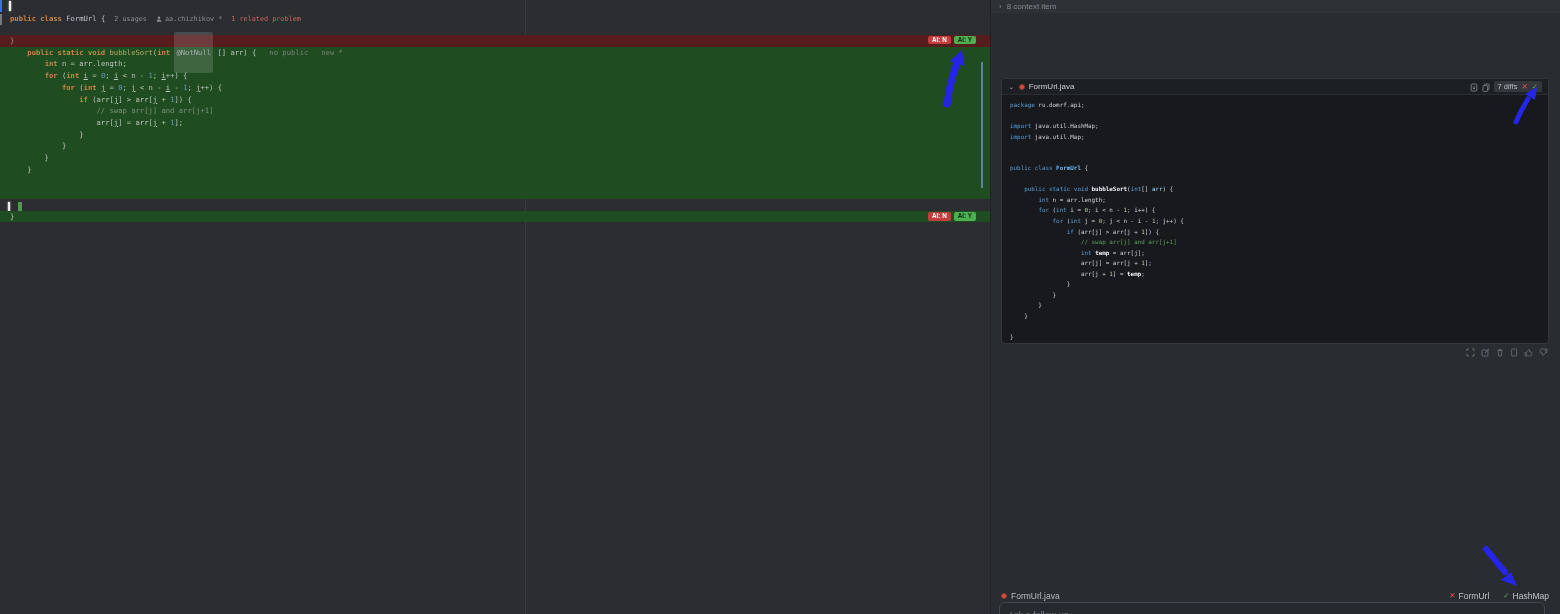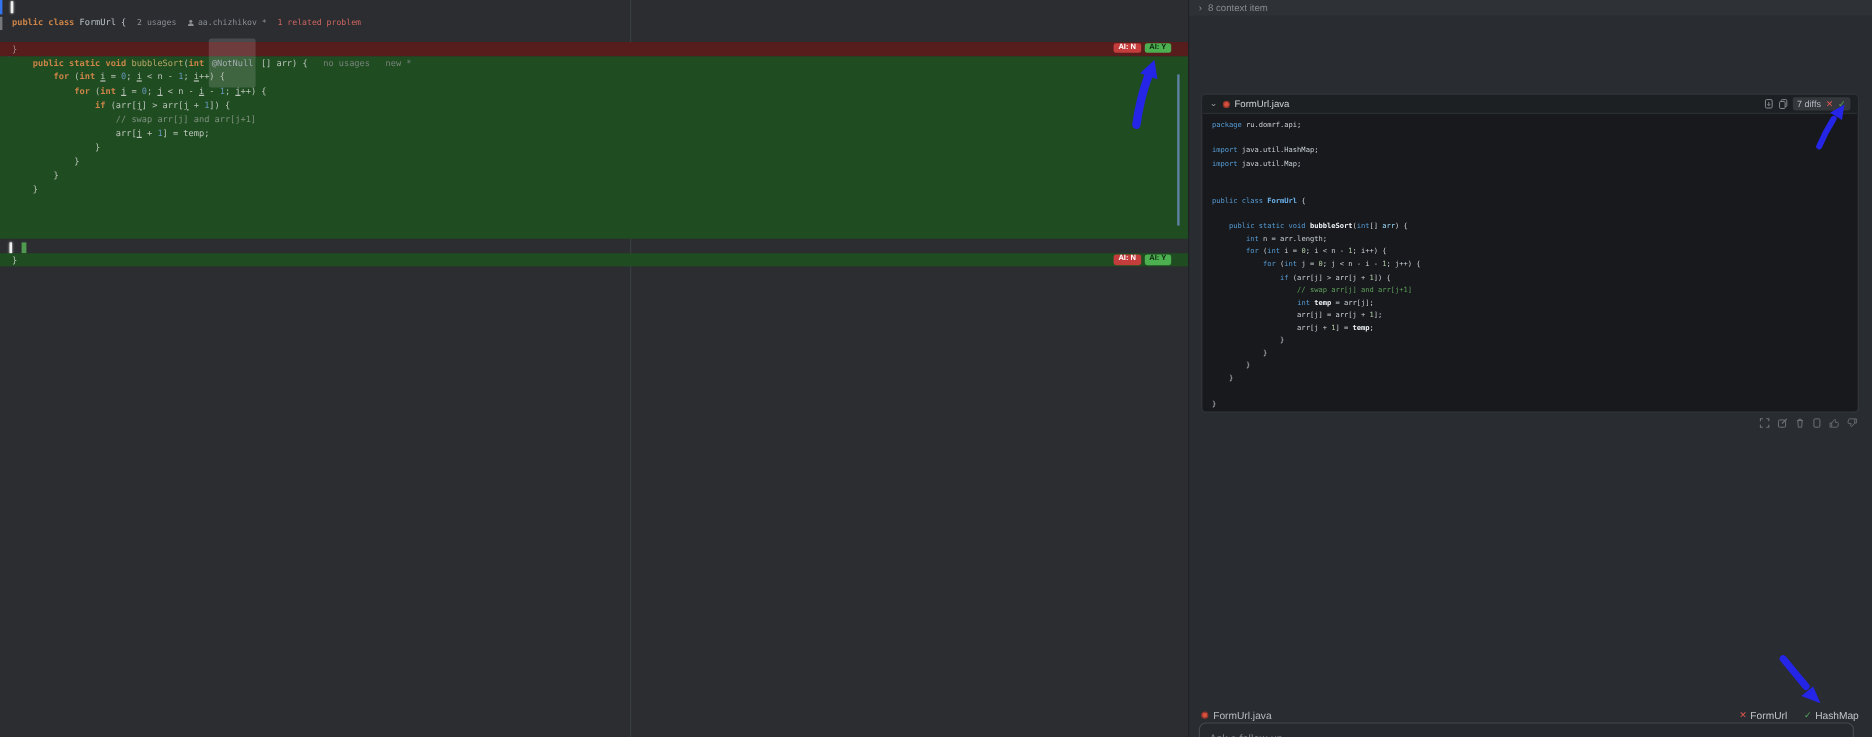--- a/index.html
+++ b/index.html
@@ -123,26 +123,27 @@
   <div class="eline" style="top:0"><span class="caret" style="left:9px;top:1px"></span></div>
 
   <div class="eline class-line" style="top:13px"><span class="tok-k">public class </span><span style="color:#bcc3cb">FormUrl</span><span style="color:#bcc3cb"> {</span><span class="inlay">2 usages</span><span class="person-icon"><svg width="6" height="6" viewBox="0 0 8 8">
           <circle cx="4" cy="2.4" r="1.7" fill="#8a8f94"></circle>
           <path d="M0.8 7.6 a3.2 3 0 0 1 6.4 0 z" fill="#8a8f94"></path>
         </svg></span><span class="inlay" style="margin-left:3px">aa.chizhikov *</span><span class="inlay-problem">1 related problem</span></div>
 
   <div class="eline eline-red" style="top:35.1px"><span>}</span></div>
 
   <div class="added-block" id="editor-added">
-      <div class="eline"><span class="tok-k">    public static void </span><span class="tok-m">bubbleSort</span><span class="tok-p">(</span><span class="tok-k">int </span><span class="tok-a">@NotNull</span><span class="tok-p"> [] arr) { </span><span class="tok-h">  no usages   new *</span></div>
+      <div class="eline"><span class="tok-k">    public static void </span><span class="tok-m">bubbleSort</span><span class="tok-p">(</span><span class="tok-k">int </span><span class="tok-a">@NotNull</span><span class="tok-p"> [] arr) { </span><span class="tok-h">  no public   new *</span></div>
+      <div class="eline"><span class="tok-p">        </span><span class="tok-k">int</span><span class="tok-p"> n = arr.length;</span></div>
       <div class="eline"><span class="tok-p">        </span><span class="tok-k">for</span><span class="tok-p"> (</span><span class="tok-k">int</span><span class="tok-p"> </span><span class="tok-u">i</span><span class="tok-p"> = </span><span class="tok-n">0</span><span class="tok-p">; </span><span class="tok-u">i</span><span class="tok-p"> &lt; n - </span><span class="tok-n">1</span><span class="tok-p">; </span><span class="tok-u">i</span><span class="tok-p">++) {</span></div>
       <div class="eline"><span class="tok-p">            </span><span class="tok-k">for</span><span class="tok-p"> (</span><span class="tok-k">int</span><span class="tok-p"> </span><span class="tok-u">j</span><span class="tok-p"> = </span><span class="tok-n">0</span><span class="tok-p">; </span><span class="tok-u">j</span><span class="tok-p"> &lt; n - </span><span class="tok-u">i</span><span class="tok-p"> - </span><span class="tok-n">1</span><span class="tok-p">; </span><span class="tok-u">j</span><span class="tok-p">++) {</span></div>
       <div class="eline"><span class="tok-p">                </span><span class="tok-k">if</span><span class="tok-p"> (arr[</span><span class="tok-u">j</span><span class="tok-p">] &gt; arr[</span><span class="tok-u">j</span><span class="tok-p"> + </span><span class="tok-n">1</span><span class="tok-p">]) {</span></div>
       <div class="eline"><span class="tok-c">                    // swap arr[j] and arr[j+1]</span></div>
-      <div class="eline"><span class="tok-p">                    arr[</span><span class="tok-u">j</span><span class="tok-p"> + </span><span class="tok-n">1</span><span class="tok-p">] = temp;</span></div>
+      <div class="eline"><span class="tok-p">                    arr[</span><span class="tok-u">j</span><span class="tok-p">] = arr[</span><span class="tok-u">j</span><span class="tok-p"> + </span><span class="tok-n">1</span><span class="tok-p">];</span></div>
       <div class="eline"><span class="tok-p">                }</span></div>
       <div class="eline"><span class="tok-p">            }</span></div>
       <div class="eline"><span class="tok-p">        }</span></div>
       <div class="eline"><span class="tok-p">    }</span></div>
     </div>
 
   <div class="eline" style="top:198.9px"><span class="caret" style="left:8px;top:3px"></span></div>
 
   <div class="eline eline-green" style="top:210.6px"><span class="tok-p">}</span></div>
 

